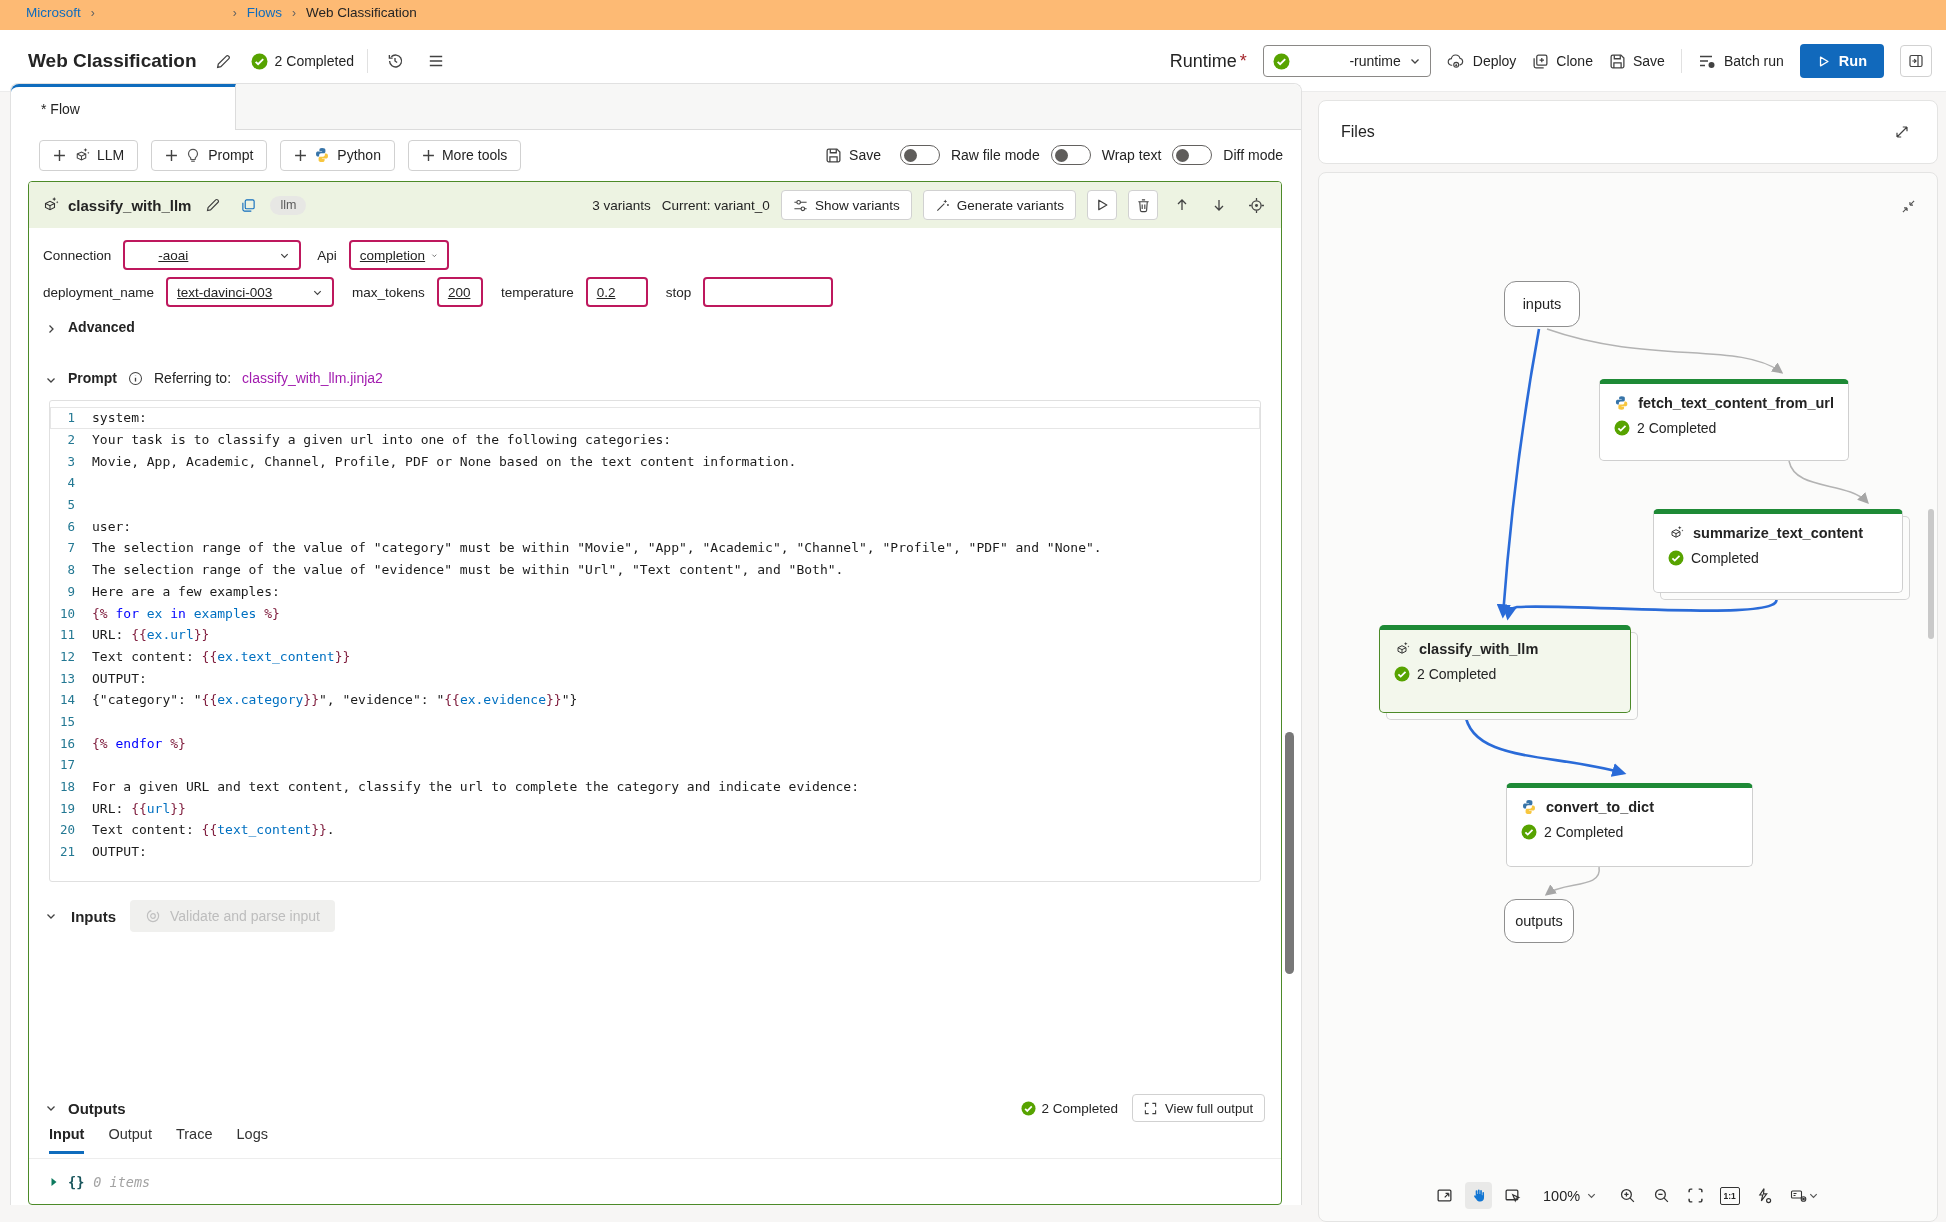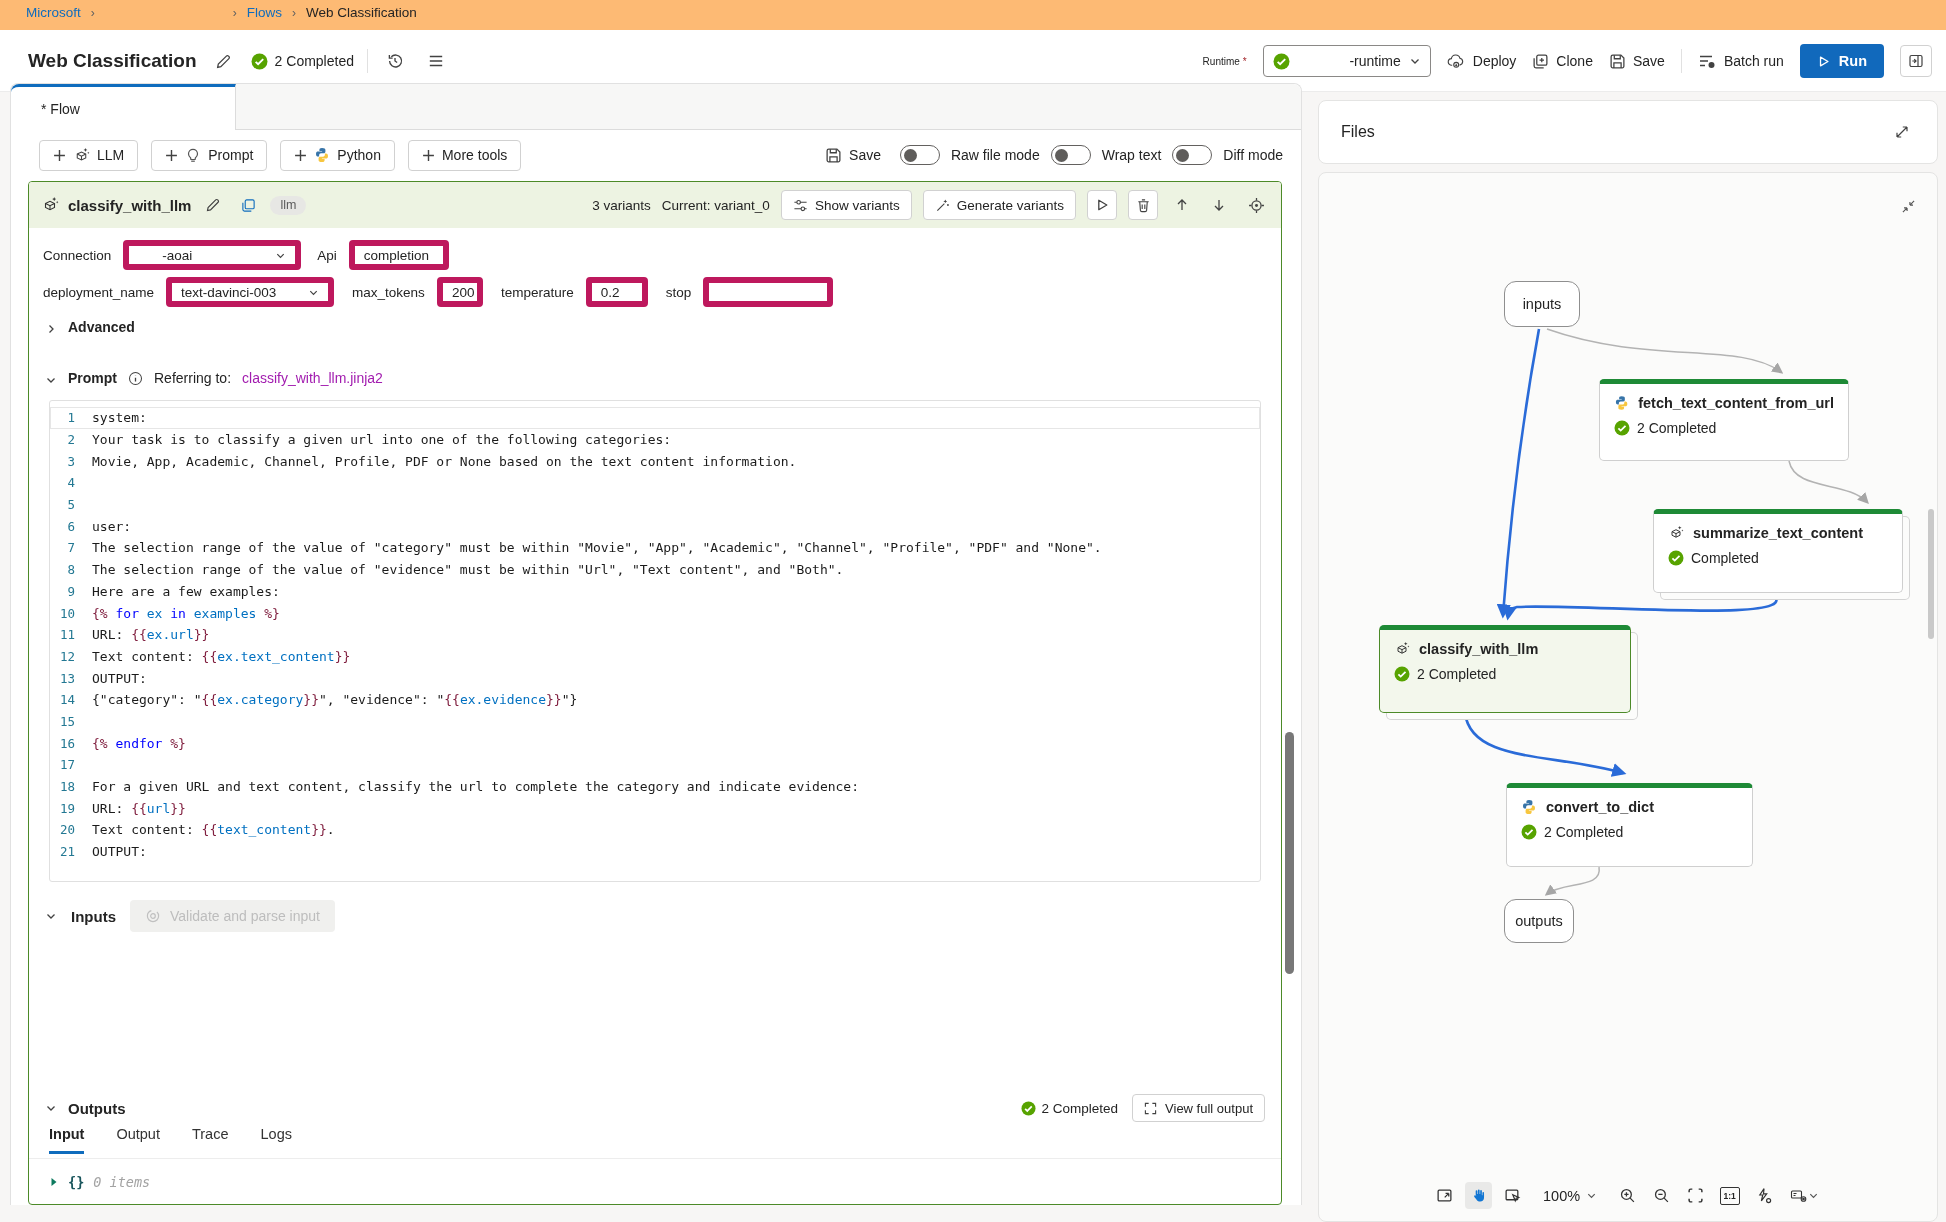--- a/index.html
+++ b/index.html
@@ -17,21 +17,21 @@
   .crumb-cur { color:#242424; }
 
   
   .header { position:absolute; left:0; top:30px; width:100%; height:62px; background:#fff; border-bottom:1px solid #ececec; }
   .hdr-left { position:absolute; left:28px; top:14px; height:34px; display:flex; align-items:center; gap:13px; }
   .page-title { font-size:19px; font-weight:bold; }
   .badge { display:flex; align-items:center; gap:7px; font-size:14px; }
   .vdiv { width:1px; height:24px; background:#e1e1e1; }
   .ghost-ic { width:28px; height:28px; display:flex; align-items:center; justify-content:center; border-radius:4px; cursor:pointer; }
   .hdr-right { position:absolute; right:14px; top:13px; height:36px; display:flex; align-items:center; gap:16px; }
-  .runtime-lbl { font-size:10px; }
+  .runtime-lbl { font-size:18px; }
   .req { color:#a4262c; margin-left:3px; }
   .runtime-dd { width:168px; height:32px; border:1px solid #8a8886; border-radius:4px; background:#fff; display:flex; align-items:center; padding:0 9px; gap:8px; cursor:pointer; }
   .runtime-val { flex:1; text-align:right; font-size:14px; }
   .hdr-act { display:flex; align-items:center; gap:7px; font-size:14px; cursor:pointer; }
   .run-btn { height:34px; padding:0 17px; background:#1169bc; border-radius:4px; color:#fff; display:flex; align-items:center; gap:9px; font-size:14.5px; font-weight:bold; cursor:pointer; }
   .panel-btn { width:32px; height:32px; border:1px solid #d1d1d1; border-radius:4px; display:flex; align-items:center; justify-content:center; background:#fff; cursor:pointer; }
 
   
   .main-card { position:absolute; left:10px; top:83px; width:1292px; height:1122px; background:#fff; border:1px solid #e1e1e1; border-bottom:none; border-radius:8px 8px 0 0; }
   .tabstrip { position:absolute; left:0; top:0; width:100%; height:46px; background:#f7f7f6; border-bottom:1px solid #dcdcdc; border-radius:8px 8px 0 0; }
@@ -48,21 +48,21 @@
   .node-card { position:absolute; left:17px; right:19px; top:97px; bottom:0; background:#fff; border:1.5px solid #4c8a28; border-radius:4px; overflow:hidden; }
   .node-hdr { height:46px; background:#edf3e2; display:flex; align-items:center; gap:9px; padding:0 12px; }
   .node-title { font-size:15px; font-weight:bold; }
   .pill { background:#e7e7e4; color:#5c5c5c; font-size:12.5px; border-radius:10px; padding:2.5px 10px; }
   .nh-right { margin-left:auto; display:flex; align-items:center; gap:11px; font-size:13.5px; }
   .sm-btn { height:30px; background:#fff; border:1px solid #d1d1d1; border-radius:4px; display:flex; align-items:center; gap:7px; padding:0 11px; font-size:13.5px; cursor:pointer; }
   .icon-sq { width:30px; height:30px; background:#fff; border:1px solid #d1d1d1; border-radius:4px; display:flex; align-items:center; justify-content:center; cursor:pointer; }
   .bare-ic { width:26px; height:26px; display:flex; align-items:center; justify-content:center; cursor:pointer; }
 
   .form-row { position:absolute; left:14px; display:flex; align-items:center; gap:12px; font-size:13.5px; }
-  .dd, .tf { height:30px; border:6px solid #be185d; border-radius:4px; background:#fff; display:flex; align-items:center; padding:0 9px; gap:6px; cursor:pointer; }
+  .dd, .tf { height:30px; border:2px solid #be185d; border-radius:4px; background:#fff; display:flex; align-items:center; padding:0 9px; gap:6px; cursor:pointer;text-decoration:underline; }
   .dd-val { flex:1; font-size:13.5px; }
   .sec-hdr { position:absolute; left:16px; display:flex; align-items:flex-end; gap:11px; font-size:14px; font-weight:bold; }
   .ref-lbl { font-weight:normal; color:#242424; }
   .ref-link { font-weight:normal; color:#a21caf; cursor:pointer; }
 
   
   .editor { position:absolute; left:20px; top:218px; width:1212px; height:482px; border:1px solid #e0e0e0; border-radius:3px; padding-top:6px; font-family:"DejaVu Sans Mono", monospace; font-size:13px; background:#fff; overflow:hidden; }
   .code-row { display:flex; height:21.7px; align-items:center; white-space:pre; }
   .code-row.active { box-shadow:inset 0 0 0 1px #e6e6e6; }
   .gutter { flex:none; width:42px; text-align:right; padding-right:17px; color:#237893; font-size:12.5px; }
@@ -75,21 +75,21 @@
   .inputs-hdr { position:absolute; left:16px; top:718px; display:flex; align-items:center; gap:14px; }
   .inputs-ttl { font-size:15px; font-weight:bold; }
   .validate-btn { height:32px; background:#f0f0ee; border-radius:4px; color:#bdbdbd; display:flex; align-items:center; gap:9px; padding:0 15px; font-size:14px; cursor:default; }
   .empty-panel { position:absolute; left:20px; top:760px; width:1212px; height:128px; background:#f1f1ef; padding:37px 0 0 15px; font-size:14.5px; line-height:23px; color:#2a2a2a; }
 
   
   .outputs-hdr { position:absolute; left:16px; right:16px; top:912px; display:flex; align-items:center; gap:11px; }
   .out-right { margin-left:auto; display:flex; align-items:center; gap:14px; }
   .status-sm { display:flex; align-items:center; gap:6px; font-size:13.5px; }
   .view-btn { height:28px; border:1px solid #d1d1d1; border-radius:4px; background:#fff; display:flex; align-items:center; gap:8px; padding:0 11px; font-size:13px; cursor:pointer; }
-  .out-tabs { position:absolute; left:20px; top:944px; display:flex; gap:32px; font-size:14.5px; }
+  .out-tabs { position:absolute; left:20px; top:944px; display:flex; gap:24px; font-size:14.5px; }
   .otab { padding-bottom:9px; cursor:pointer; color:#333; }
   .otab.active { font-weight:bold; color:#242424; border-bottom:3px solid #0f6cbd; }
   .tabs-divider { position:absolute; left:0; top:976px; width:100%; border-bottom:1px solid #ededed; }
   .out-content { position:absolute; left:20px; top:992px; display:flex; align-items:center; gap:9px; font-family:"DejaVu Sans Mono", monospace; font-size:13.5px; }
   .brace { color:#19555c; font-weight:bold; }
   .zero-items { color:#a3a3a3; font-style:italic; }
 
   .main-scroll { position:absolute; right:7px; top:648px; width:9px; height:242px; background:#787878; border-radius:5px; cursor:pointer; }
 
   

